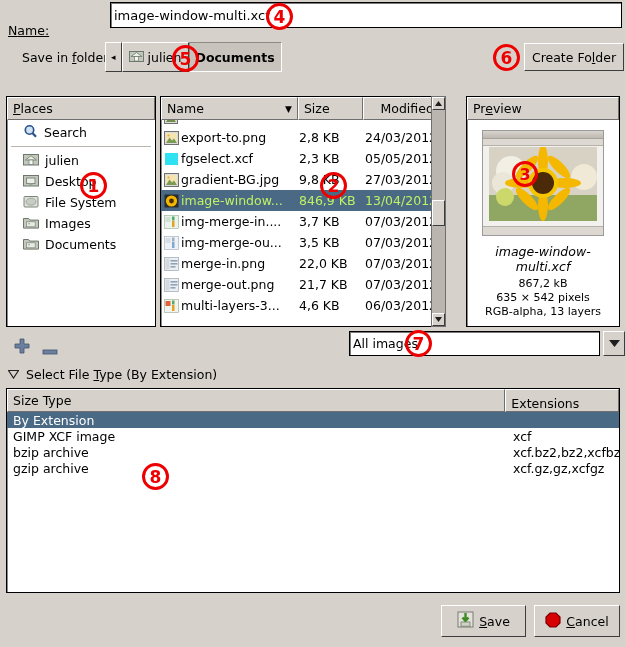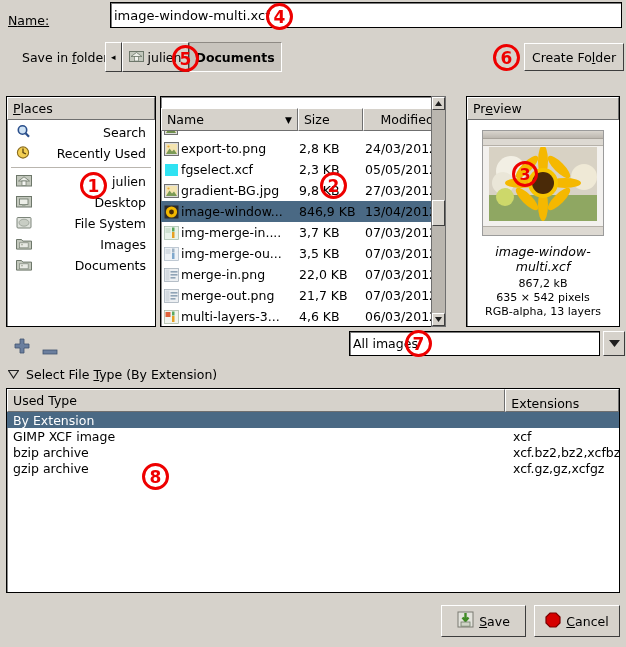--- a/index.html
+++ b/index.html
@@ -35,21 +35,21 @@
   .colhdr{
     background:#d6d2cb;
     border-top:1px solid #fff;border-left:1px solid #fff;
     border-right:1px solid #6f6f6f;border-bottom:1px solid #6f6f6f;
     box-sizing:border-box;display:flex;align-items:center;
     padding:0 5px;height:23px;font-size:12.5px;
   }
   .u{text-decoration:underline;}
 
   
-  .lbl-name{position:absolute;left:8px;top:13px;font-size:12.5px;text-decoration:underline;}
+  .lbl-name{position:absolute;left:8px;top:23px;font-size:12.5px;text-decoration:underline;}
   .name-entry{position:absolute;left:110px;top:2px;width:512px;height:26px;}
   .name-entry span{font-size:13px;}
 
   
   .lbl-folder{position:absolute;left:22px;top:50px;font-size:12.5px;}
   .pathbar{position:absolute;left:105px;top:42px;height:30px;display:flex;}
   .pb{
     background:#d6d2cb;
     border-top:1px solid #fff;border-left:1px solid #fff;
     border-right:1px solid #3d3d3d;border-bottom:1px solid #3d3d3d;
@@ -61,37 +61,37 @@
     background:#c8c4bd;font-weight:bold;
     border-top:1px solid #8e8a84;border-left:1px solid #8e8a84;
     border-right:1px solid #fff;border-bottom:1px solid #fff;
   }
   .createfolder{position:absolute;left:524px;top:43px;width:100px;height:28px;}
 
   
   .places-frame{position:absolute;left:6px;top:96px;width:150px;height:231px;}
   .places-hdr{width:100%;height:23px;}
   .places-list{padding:2px 0 0 0;}
-  .pl-item{display:flex;align-items:center;gap:23px;height:21px;padding:0 9px;cursor:default;justify-content:space-between;}
+  .pl-item{display:flex;align-items:center;gap:6px;height:21px;padding:0 16px;cursor:default;}
   .pl-sep{height:1px;background:#b9b5ae;margin:3px 4px;}
   .pl-item span.t{font-size:12.5px;}
 
   
   .files-frame{position:absolute;left:160px;top:96px;width:284px;height:231px;}
-  .files-hdr{display:flex;width:100%;margin-top:11px;}
+  .files-hdr{display:flex;width:100%;}
   .fh{height:23px;box-sizing:border-box;background:#d6d2cb;
       border-top:1px solid #fff;border-left:1px solid #fff;
       border-right:1px solid #6f6f6f;border-bottom:1px solid #6f6f6f;
       display:flex;align-items:center;padding:0 5px;font-size:12.5px;}
   .fh.name{width:138px;justify-content:space-between;}
   .fh.size{width:66px;}
   .fh.mod{width:80px;padding-left:16px;}
   .files-body{position:relative;height:207px;overflow:hidden;}
   .frow{display:flex;align-items:center;height:21px;font-size:12.5px;cursor:default;}
-  .frow.sel{background:#4a6984;color:#000000;}
+  .frow.sel{background:#4a6984;color:#bef264;}
   .frow .ico{width:20px;flex:0 0 20px;display:flex;align-items:center;justify-content:center;}
   .frow .nm{width:118px;flex:0 0 118px;overflow:hidden;white-space:nowrap;}
   .frow .sz{width:66px;flex:0 0 66px;}
   .frow .md{width:80px;flex:0 0 80px;}
   .clip-row{height:7px;overflow:hidden;display:flex;align-items:flex-end;}
 
   
   .vsb{position:absolute;left:431px;top:96px;width:15px;height:231px;
        background:#d6d2cb;border:1px solid #6f6f6f;box-sizing:border-box;}
   .vsb .stepper{height:13px;background:#d6d2cb;border-top:1px solid #fff;border-left:1px solid #fff;
@@ -195,29 +195,20 @@
       <div class="pl-item">
         <span>
           <svg width="15" height="15" viewBox="0 0 15 15">
               <circle cx="6.5" cy="6" r="4.2" fill="#cfe3f5" stroke="#2a4f8c" stroke-width="1.6"></circle>
               <line x1="9.6" y1="9.2" x2="13" y2="12.8" stroke="#2a4f8c" stroke-width="2.2"></line>
             </svg>
         </span>
         <span class="t">Search</span>
       </div>
 
-      <div class="pl-item">
-        <span>
-          <svg width="15" height="15" viewBox="0 0 15 15">
-              <circle cx="7" cy="7.5" r="5.6" fill="#f3cf52" stroke="#8a6c1e" stroke-width="1.1"></circle>
-              <path d="M7 3.5 L7 7.5 L10 9" stroke="#5b4512" stroke-width="1.3" fill="none"></path>
-            </svg>
-        </span>
-        <span class="t">Recently Used</span>
-      </div>
 
       <div class="pl-sep"></div>
 
       <div class="pl-item">
         <span>
           <svg width="16" height="14" viewBox="0 0 16 14">
               <rect x="0.5" y="2.5" width="15" height="10.5" fill="#c3c8bd" stroke="#6d776a"></rect>
               <path d="M2.5 8 L8 3.8 L13.5 8 Z" fill="#eceee8" stroke="#6d776a" stroke-width="0.8"></path>
               <rect x="6" y="8" width="4" height="4.5" fill="#f6f7f4" stroke="#6d776a" stroke-width="0.7"></rect>
             </svg>
@@ -507,21 +498,21 @@
   <div class="expander">
     <svg width="11" height="9" viewBox="0 0 11 9">
         <path d="M0.5 0.5 L10.5 0.5 L5.5 8 Z" fill="none" stroke="#1f1f1f" stroke-width="1.2"></path>
       </svg>
     <span>Select File <span class="u">T</span>ype (By Extension)</span>
   </div>
 
   <div class="frame ft-frame">
     <div class="ft-hdr">
       <div class="colhdr c1">
-        <span>Used Type</span>
+        <span>Size Type</span>
       </div>
       <div class="colhdr c2">
         <span>Extensions</span>
       </div>
     </div>
 
     <div class="ft-row sel">
       <div class="c1">By Extension</div>
       <div class="c2"></div>
     </div>

